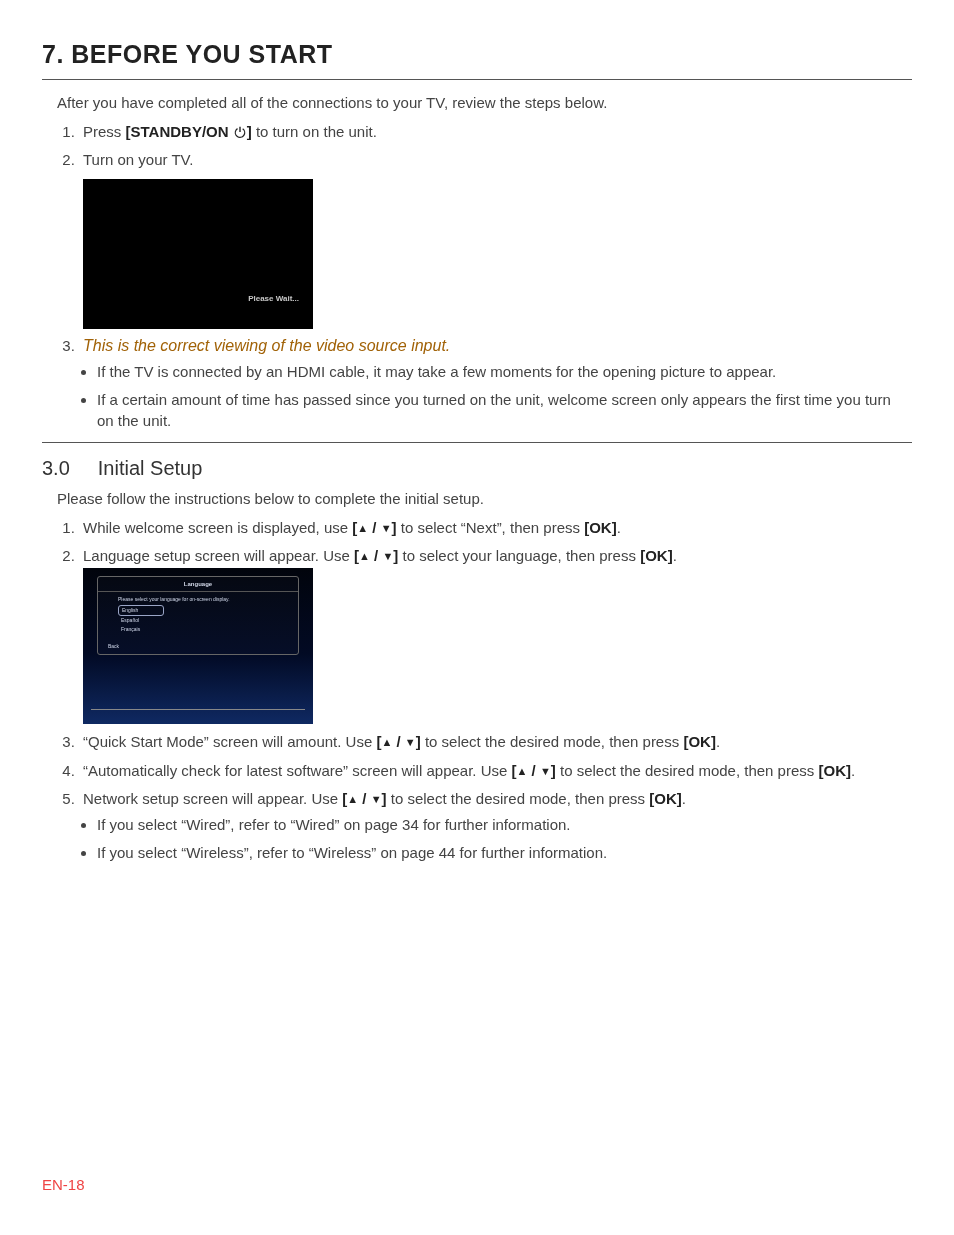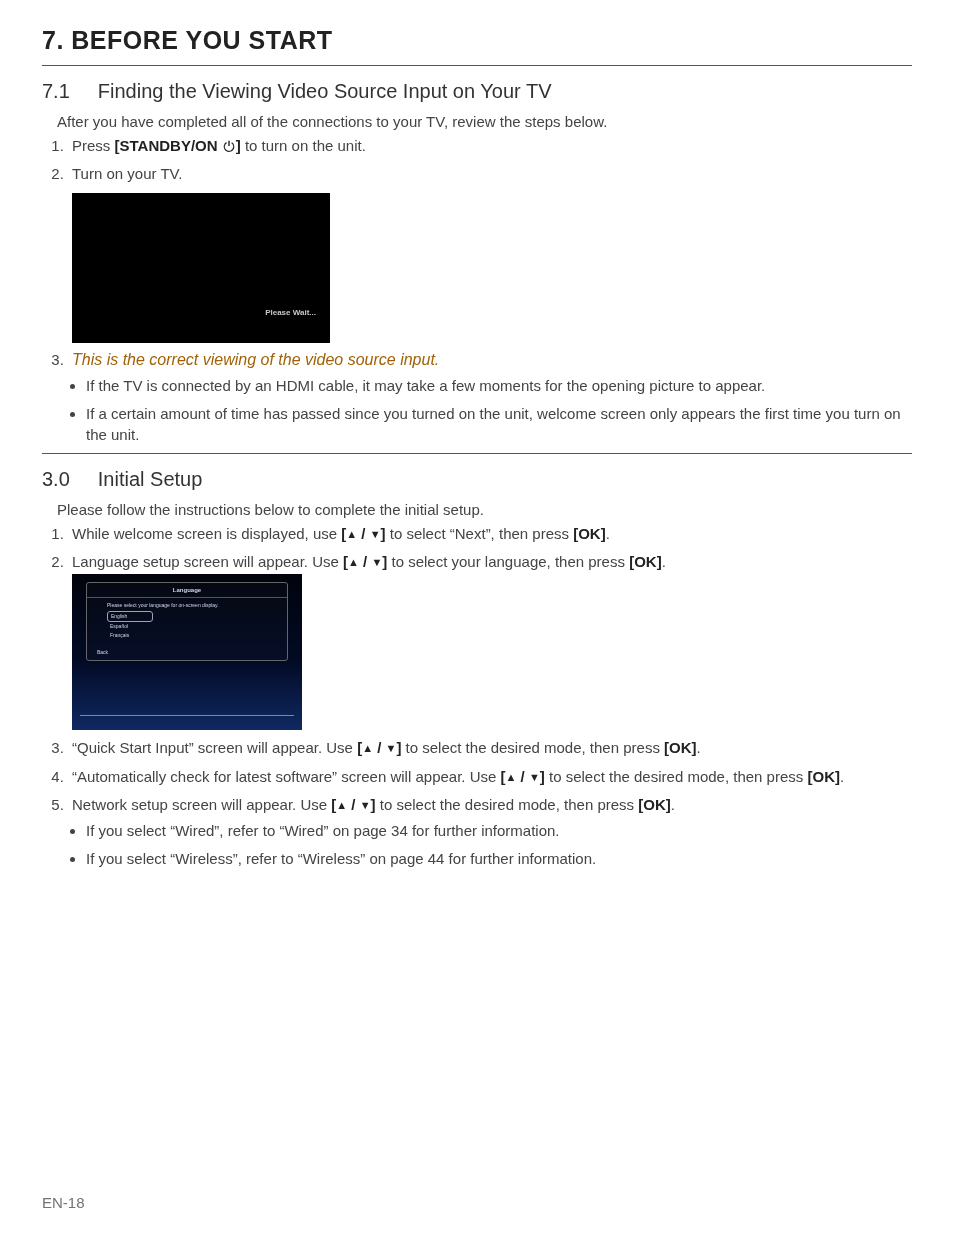--- a/index.html
+++ b/index.html
@@ -6,21 +6,21 @@
     margin: 0;
     padding: 0;
     background: #fff;
     font-family: "Gill Sans", "Gill Sans MT", "Segoe UI", Arial, sans-serif;
     color: #333;
   }
   .page {
     width: 954px;
     height: 1235px;
     box-sizing: border-box;
-    padding: 26px 42px 0 42px;
+    padding: 40px 42px 0 42px;
     position: relative;
   }
   .chapter-title {
     font-size: 25px;
     font-weight: 700;
     letter-spacing: 0.5px;
     color: #222;
     margin: 0 0 10px 0;
   }
   hr.rule {
@@ -37,21 +37,21 @@
   .section-title .num {
     display: inline-block;
     margin-right: 28px;
   }
   p.lead {
     font-size: 15px;
     margin: 0 0 6px 15px;
     color: #444;
   }
   ol.steps {
-    margin: 0;
+    margin: 11px;
     padding-left: 26px;
     font-size: 15px;
     color: #444;
   }
   ol.steps > li {
     padding-left: 4px;
     margin-bottom: 8px;
     line-height: 1.35;
   }
   ul.bullets {
@@ -68,21 +68,21 @@
   
   .tri-up, .tri-down {
     display:inline-block;
     font-size: 11px;
     line-height: 1;
     vertical-align: 1px;
   }
 
   
   .tv-wait {
-    width: 258px;
+    width: 230px;
     height: 150px;
     background: #000;
     margin: 4px 0 6px 0;
     position: relative;
   }
   .tv-wait .msg {
     position: absolute;
     right: 14px;
     bottom: 24px;
     color: #c7c7c7;
@@ -152,47 +152,44 @@
   }
 
   
   svg.power {
     width: 14px; height: 14px;
     vertical-align: -2px;
   }
 
   .pagenum {
     position: absolute;
-    bottom: 24px;
+    bottom: 42px;
     left: 42px;
     font-size: 15px;
-    color: #737373;
+    color: #ef4444;
   }
 
   .caption {
     font-size: 16px;
     margin: 0 0 6px 0;
     color: #a16207;
     font-style: italic;
   }
 </style>
 </head>
 <body>
 
 <div class="page">
 
   <h1 class="chapter-title">
     <span>7.</span>
     <span>BEFORE YOU START</span>
   </h1>
   <hr class="rule">
 
-  <h2 class="section-title">
-    <span class="num">7.1</span><span>Finding the Viewing Video Source Input on Your TV</span>
-  </h2>
 
   <p class="lead">After you have completed all of the connections to your TV, review the steps below.</p>
 
   <ol class="steps">
     <li>
       <span>Press </span><span class="bold">[STANDBY/ON </span><svg class="power" viewBox="0 0 24 24">
           <circle cx="12" cy="13" r="8" fill="none" stroke="#222" stroke-width="2.2" stroke-dasharray="40 10" transform="rotate(-55 12 13)"></circle>
           <line x1="12" y1="3" x2="12" y2="12" stroke="#222" stroke-width="2.4"></line>
         </svg><span class="bold">]</span><span> to turn on the unit.</span>
     </li>
@@ -233,21 +230,21 @@
             <div class="dlg-opt">Español</div>
             <div class="dlg-opt">Français</div>
           </div>
           <div class="dlg-back">Back</div>
           <div style="height:14px;"></div>
         </div>
         <div class="dlg-bottomline"></div>
       </div>
     </li>
     <li>
-      <span>“Quick Start Input” screen will appear. Use </span><span class="bold"><span>[</span><span class="tri-up">▲</span><span> / </span><span class="tri-down">▼</span><span>]</span></span><span> to select the desired mode, then press </span><span class="bold">[OK]</span><span>.</span>
+      <span>“Quick Start Mode” screen will amount. Use </span><span class="bold"><span>[</span><span class="tri-up">▲</span><span> / </span><span class="tri-down">▼</span><span>]</span></span><span> to select the desired mode, then press </span><span class="bold">[OK]</span><span>.</span>
     </li>
     <li>
       <span>“Automatically check for latest software” screen will appear. Use </span><span class="bold"><span>[</span><span class="tri-up">▲</span><span> / </span><span class="tri-down">▼</span><span>]</span></span><span> to select the desired mode, then press </span><span class="bold">[OK]</span><span>.</span>
     </li>
     <li>
       <span>Network setup screen will appear. Use </span><span class="bold"><span>[</span><span class="tri-up">▲</span><span> / </span><span class="tri-down">▼</span><span>]</span></span><span> to select the desired mode, then press </span><span class="bold">[OK]</span><span>.</span>
       <ul class="bullets">
         <li>If you select “Wired”, refer to “Wired” on page 34 for further information.</li>
         <li>If you select “Wireless”, refer to “Wireless” on page 44 for further information.</li>
       </ul>

